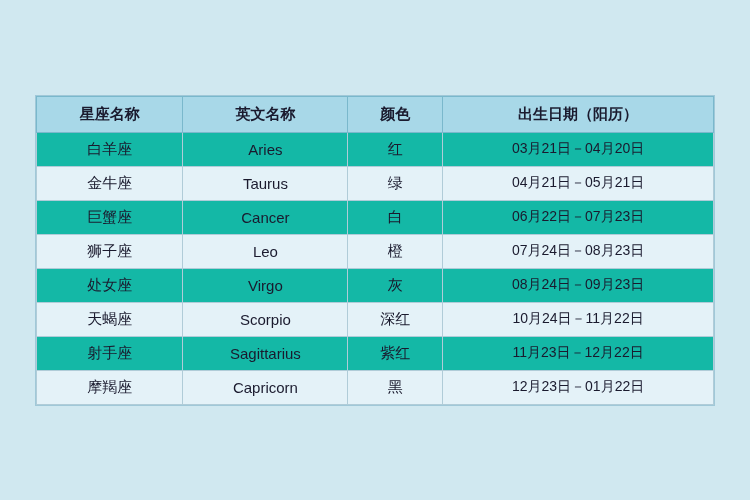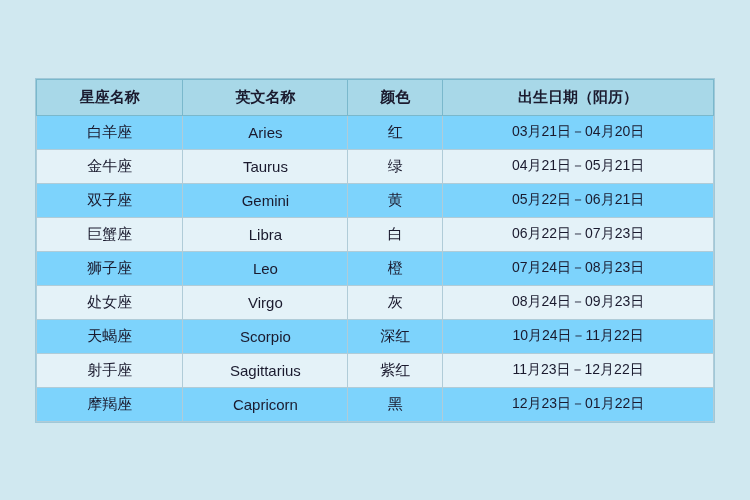--- a/index.html
+++ b/index.html
@@ -36,21 +36,21 @@
     thead th {
       border: 1px solid #7ab8cc;
       padding: 8px 12px;
       text-align: center;
       font-weight: bold;
       font-size: 15px;
       color: #1a1a2e;
     }
 
     tbody tr {
-      background-color: #7dd3fc;
+      background-color: #14b8a6;
     }
 
     tbody tr:nth-child(even) {
       background-color: #e4f2f8;
     }
 
     tbody td {
       border: 1px solid #b0ccd8;
       padding: 7px 12px;
       text-align: center;
@@ -89,28 +89,22 @@
           <td>红</td>
           <td>03月21日－04月20日</td>
         </tr>
         <tr>
           <td>金牛座</td>
           <td>Taurus</td>
           <td>绿</td>
           <td>04月21日－05月21日</td>
         </tr>
         <tr>
-          <td>双子座</td>
-          <td>Gemini</td>
-          <td>黄</td>
-          <td>05月22日－06月21日</td>
-        </tr>
-        <tr>
           <td>巨蟹座</td>
-          <td>Libra</td>
+          <td>Cancer</td>
           <td>白</td>
           <td>06月22日－07月23日</td>
         </tr>
         <tr>
           <td>狮子座</td>
           <td>Leo</td>
           <td>橙</td>
           <td>07月24日－08月23日</td>
         </tr>
         <tr>

